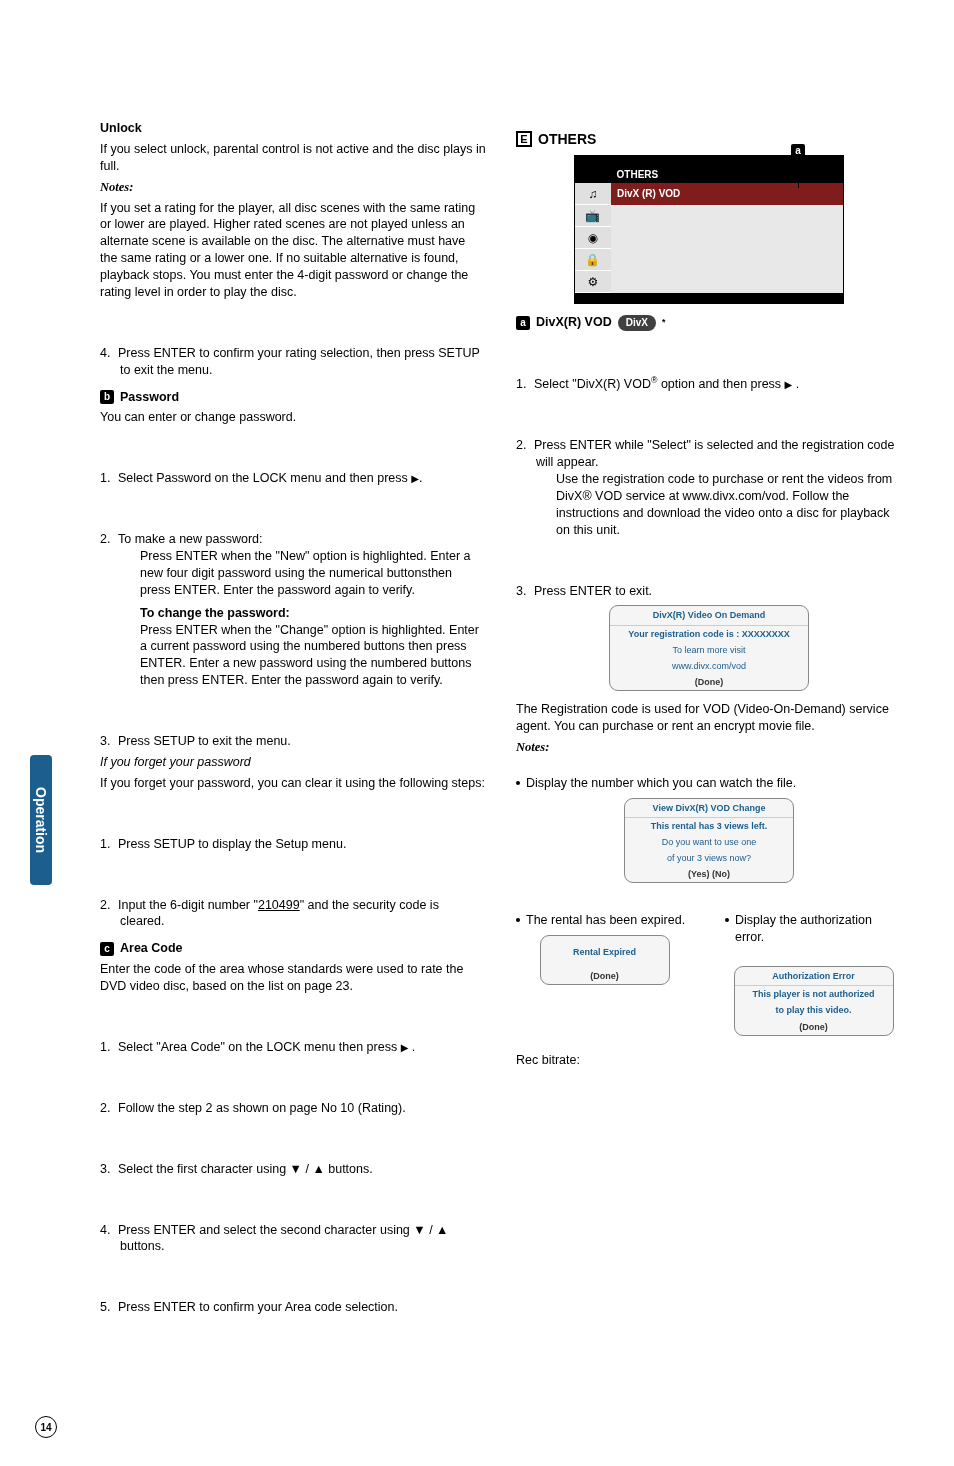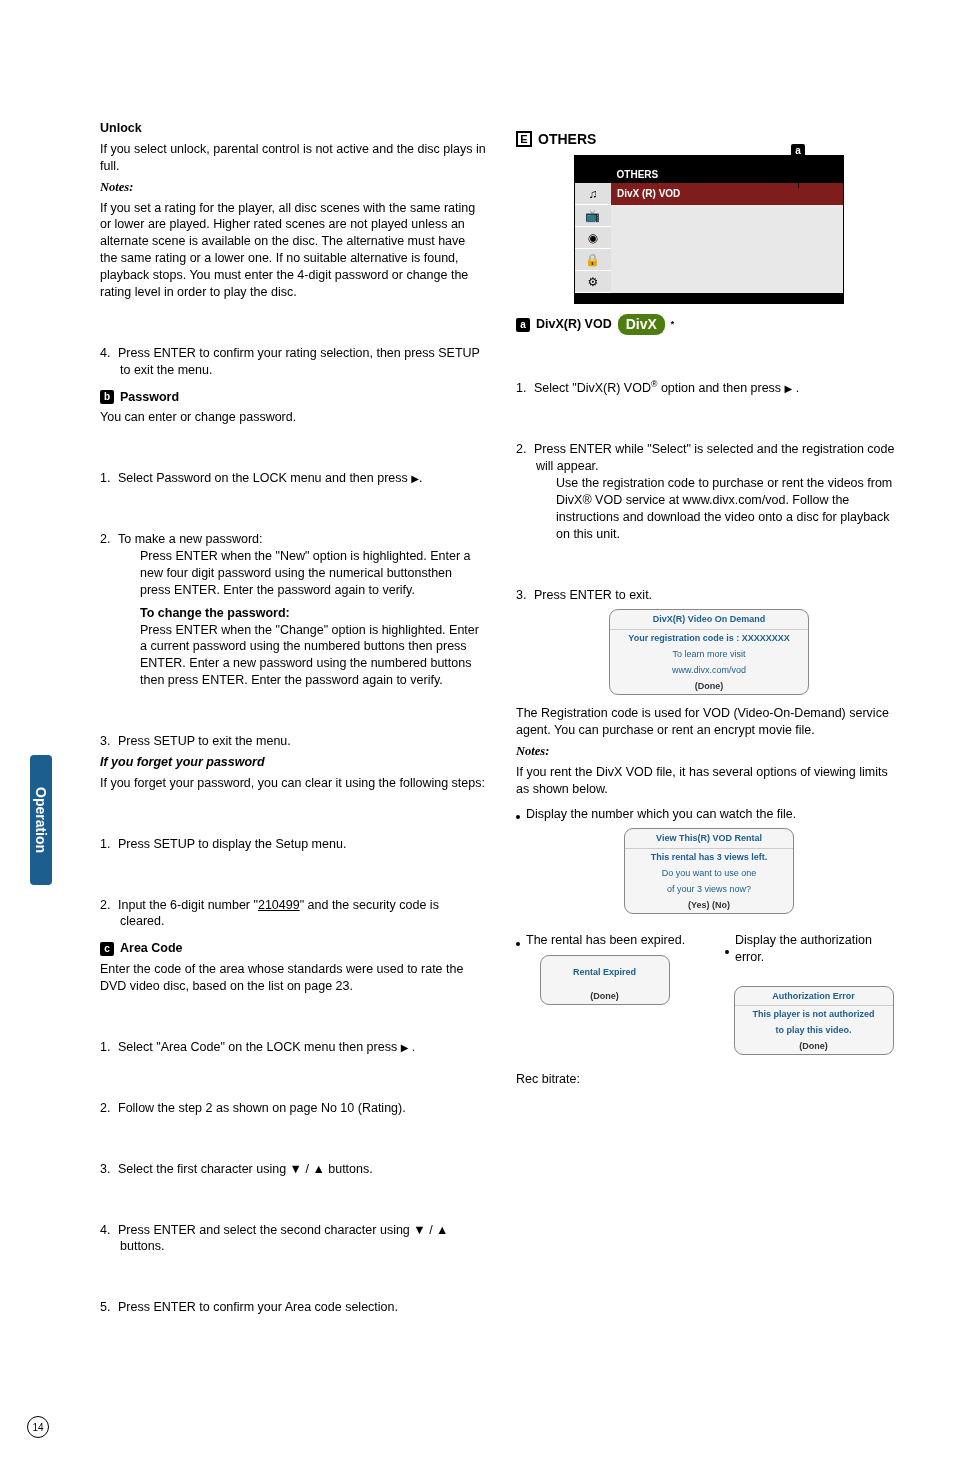--- a/index.html
+++ b/index.html
@@ -23,28 +23,28 @@
     text-align: center;
     font-size: 14px;
     font-weight: bold;
     display: flex;
     align-items: center;
     justify-content: center;
     border-radius: 4px;
   }
   .page-num {
     position: absolute;
-    left: 27px;
+    left: 35px;
     bottom: 28px;
     width: 22px;
     height: 22px;
     border: 1.5px solid #000;
     border-radius: 50%;
     font-size: 10px;
-    font-weight: normal;
+    font-weight: bold;
     display: flex;
     align-items: center;
     justify-content: center;
     margin-top: 8px;
   }
   .content {
     position: absolute;
     left: 100px;
     top: 120px;
     width: 820px;
@@ -73,27 +73,27 @@
     vertical-align: middle;
   }
   .sect-head {
     font-weight: bold;
     margin-top: 10px; margin-bottom: 4px;
     display: flex; align-items: center; gap: 6px;
   }
   .others-head { font-size: 14px; }
   .divx-pill {
     display: inline-flex;
-    background:#4d7c0f; color:#fff;
+    background:#404040; color:#fff;
     border-radius: 9px;
     padding: 1px 8px;
-    font-size: 14px; font-weight: bold;
+    font-size: 10px; font-weight: bold;
     align-items: center;
   }
-  .italic-line { font-style: italic; font-weight: bold; margin-top: 0; margin-bottom: 2px;}
+  .italic-line { font-style: italic; font-weight: normal; margin-top: 0; margin-bottom: 2px;}
   ol.manual { list-style: none; padding-left: 0; }
   ol.manual > li { padding-left: 20px; text-indent: -20px; margin-bottom: 4px; margin-top: 44px; }
   ol.manual > li .num { display: inline-block; width: 18px; text-indent: 0;}
   .indent { padding-left: 20px; }
   .menu-shot {
     width: 270px;
     margin: 6px auto 10px auto;
     border: 1px solid #000;
     position: relative;
     font-size: 10px;
@@ -117,21 +117,21 @@
     text-align:center;
     background:#f5f5f5;
   }
   .dialog.w1{ width: 200px; }
   .dialog.w2{ width: 170px; }
   .dialog.w3{ width: 130px; }
   .dialog .title{ color:#1c5e8e; font-weight:bold; padding:3px; border-bottom:1px solid #ccc;}
   .dialog .line{ padding:2px 4px; color:#1c5e8e;}
   .dialog .line.b{ font-weight:bold;}
   .dialog .done{ padding:2px; font-weight:bold; color:#333;}
-  .bullet-wrap { display:flex; gap:6px; align-items:center; margin-top:8px;}
+  .bullet-wrap { display:flex; gap:6px; align-items:flex-start; margin-top:19px;}
   .bullet-wrap .dot{ width:4px;height:4px;background:#000;border-radius:50%; margin-top:6px; flex-shrink:0;}
   sup{ font-size:0.7em;}
   .tri-right{ font-size:10px;}
   .page23 { white-space: nowrap;}
   .underline { text-decoration: underline;}
 </style>
 </head>
 <body>
 
 <div class="side-tab">Operation</div>
@@ -236,29 +236,28 @@
     <div class="dialog w1">
       <div class="title">DivX(R) Video On Demand</div>
       <div class="line b">Your registration code is : XXXXXXXX</div>
       <div class="line">To learn more visit</div>
       <div class="line">www.divx.com/vod</div>
       <div class="done">(Done)</div>
     </div>
 
     <p>The Registration code is used for VOD (Video-On-Demand) service agent. You can purchase or rent an encrypt movie file.</p>
     <p class="notes">Notes:</p>
-    <p>If you rent the DivX VOD file, it has several options of viewing limits as shown below.</p>
 
     <div class="bullet-wrap">
       <div class="dot"></div>
       <div>Display the number which you can watch the file.</div>
     </div>
 
     <div class="dialog w2">
-      <div class="title">View This(R) VOD Rental</div>
+      <div class="title">View DivX(R) VOD Change</div>
       <div class="line b">This rental has 3 views left.</div>
       <div class="line">Do you want to use one</div>
       <div class="line">of your 3 views now?</div>
       <div class="done">(Yes) (No)</div>
     </div>
 
     <div style="display:flex; gap:32px;">
       <div style="flex:1;">
         <div class="bullet-wrap">
           <div class="dot"></div>

